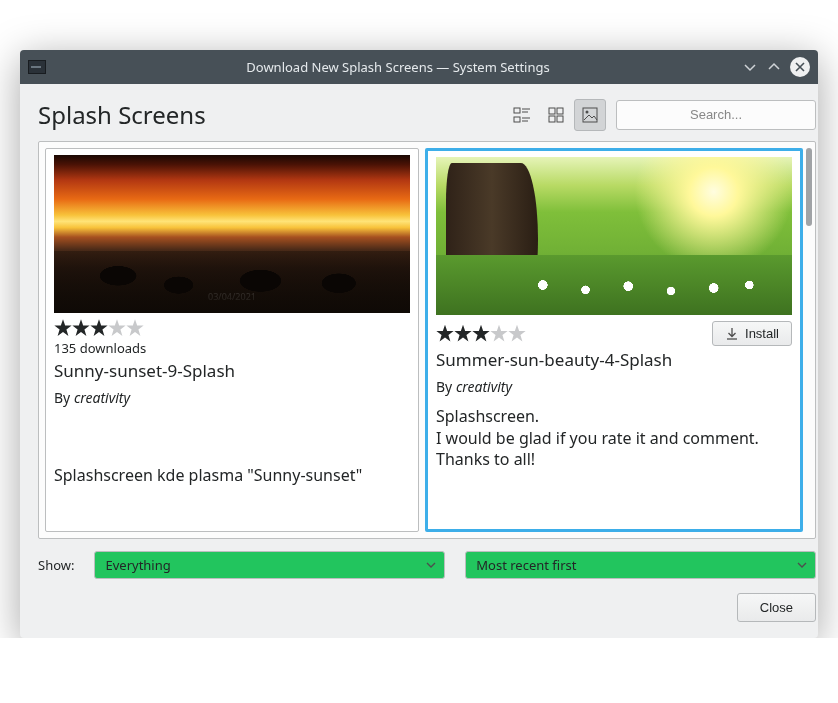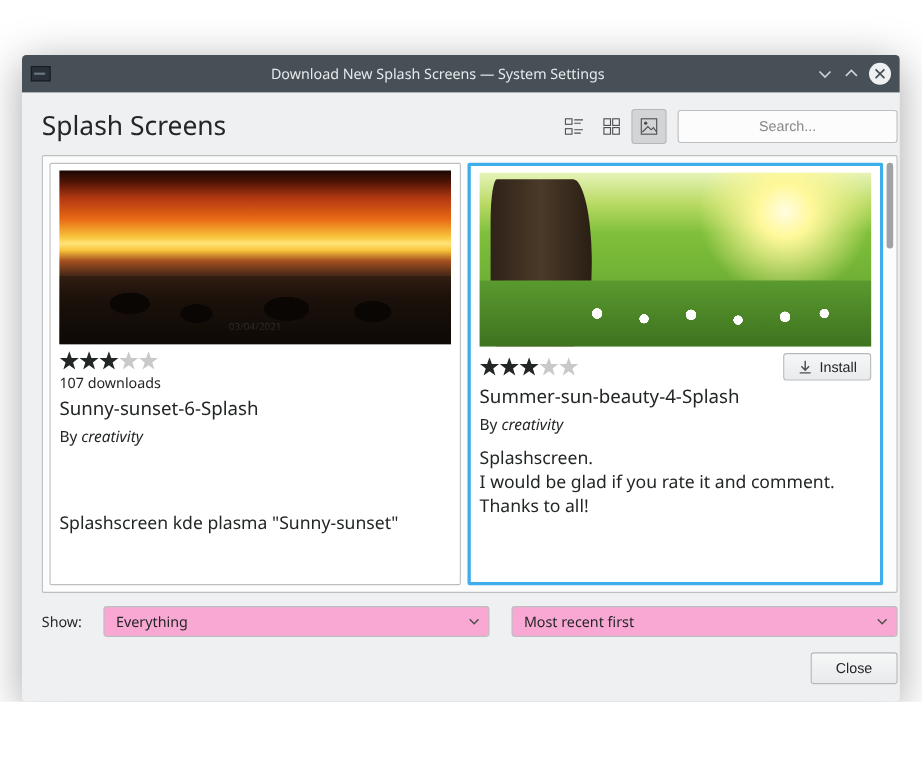--- a/index.html
+++ b/index.html
@@ -264,21 +264,21 @@
 }
 .filter-row label {
   font-size: 13px;
   color: #232627;
 }
 .combobox {
   flex: 1;
   height: 28px;
   border: 1px solid #bcbebf;
   border-radius: 3px;
-  background: #f9a8d4;
+  background: #22c55e;
   display: flex;
   align-items: center;
   padding: 0 10px;
   font-size: 13px;
   color: #232627;
   position: relative;
 }
 .combobox .chev {
   position: absolute;
   right: 8px;
@@ -371,22 +371,22 @@
           </div>
           <div class="rating-row">
             <div class="stars">
               <div class="star-shape" style="color:#232627"></div>
               <div class="star-shape" style="color:#232627"></div>
               <div class="star-shape" style="color:#232627"></div>
               <div class="star-shape" style="color:#c8c9cb"></div>
               <div class="star-shape" style="color:#c8c9cb"></div>
             </div>
           </div>
-          <div class="downloads">107 downloads</div>
-          <div class="card-title">Sunny-sunset-6-Splash</div>
+          <div class="downloads">135 downloads</div>
+          <div class="card-title">Sunny-sunset-9-Splash</div>
           <div class="byline">
             <span>By </span><span class="author">creativity</span>
           </div>
           <div class="desc">Splashscreen kde plasma "Sunny-sunset"</div>
         </div>
 
         <div class="card selected">
           <div class="thumb thumb-summer">
             <div class="thumb-date">03/04/2021</div>
           </div>

